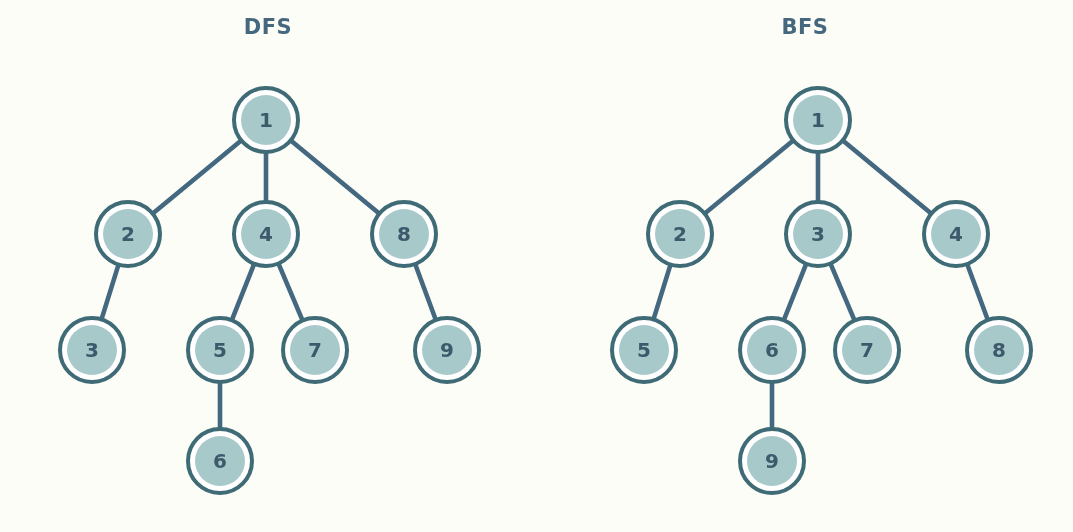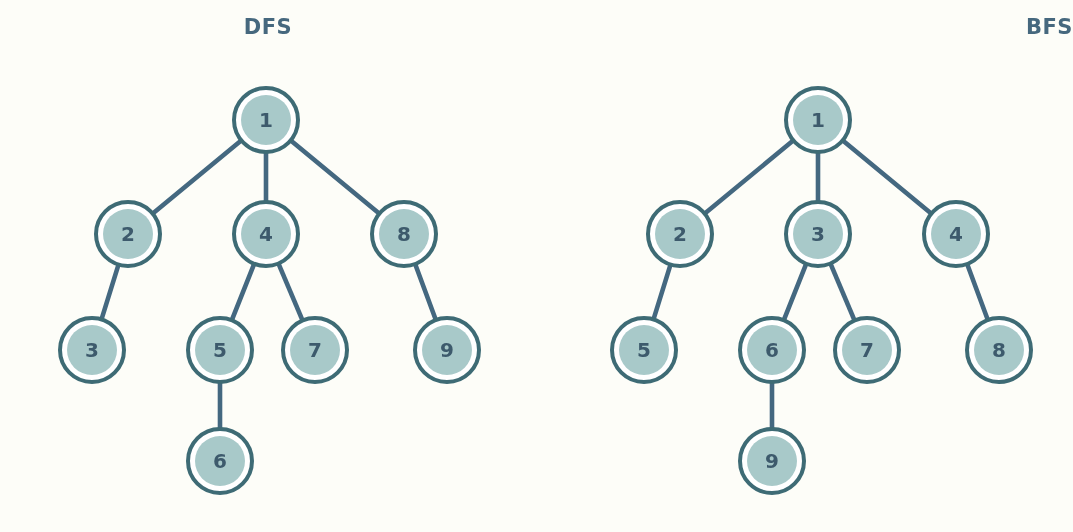--- a/index.html
+++ b/index.html
@@ -34,21 +34,21 @@
     left: 0;
     width: 100%;
     text-align: center;
     font-size: 21px;
     font-weight: bold;
     color: #46687e;
     letter-spacing: 0.5px;
     line-height: 26px;
   }
   #panel-dfs .panel-title { padding-right: 4px; }
-  #panel-bfs .panel-title { padding-right: 0px; text-align: right; }
+  #panel-bfs .panel-title { padding-right: 0px; }
 
   .edge-layer {
     position: absolute;
     inset: 0;
     width: 536px;
     height: 532px;
   }
   .edge-line {
     stroke: #446880;
     stroke-width: 4.6;

